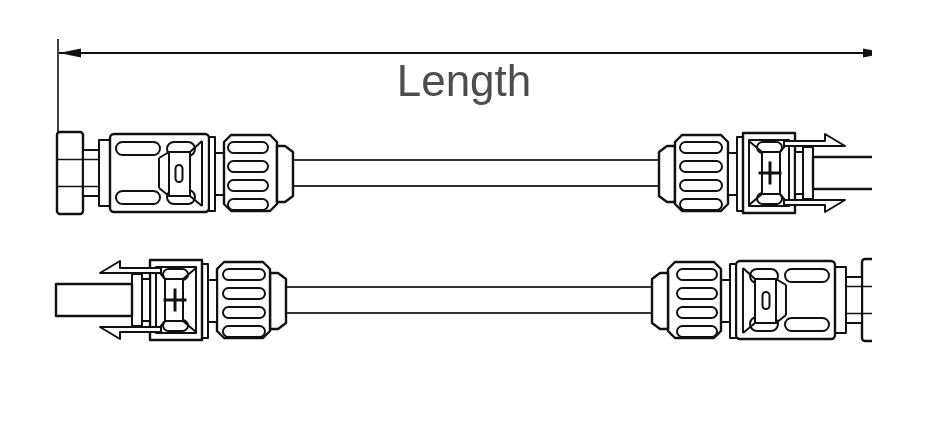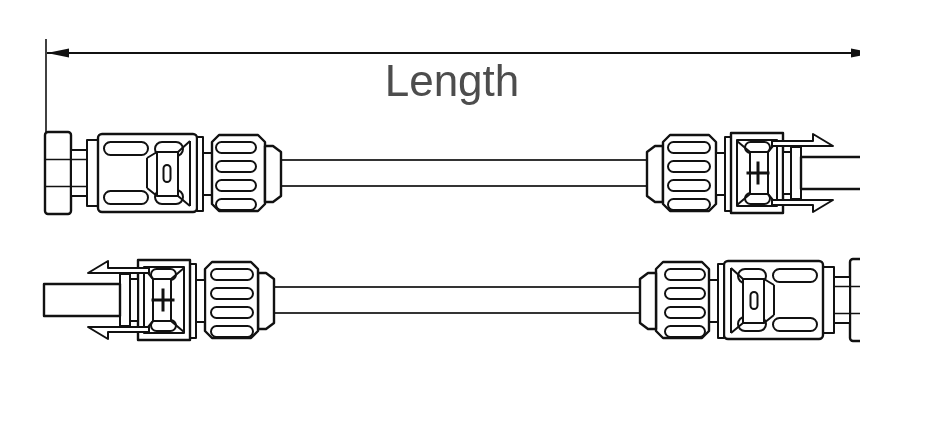--- a/index.html
+++ b/index.html
@@ -1,21 +1,21 @@
 <!DOCTYPE html>
 <html style="--line: #111111; --label: #4d4d4d; --bg: #ffffff;"><head>
 <meta charset="utf-8">
 <style>
   :root{
     --line:#111111;
     --label:#4d4d4d;
     --bg:#ffffff;
   }
   html,body{margin:0;padding:0;background:var(--bg);}
-  .canvas{width:860px;height:432px;background:var(--bg);overflow:hidden;}
+  .canvas{width:860px;height:432px;background:var(--bg);overflow:hidden;padding-left:12px;}
   svg{display:block;}
   
   .ol{fill:#fff;stroke:var(--line);stroke-width:2.4;stroke-linejoin:round;}
   .d {fill:#fff;stroke:var(--line);stroke-width:2;stroke-linejoin:round;}
   .ln{fill:none;stroke:var(--line);stroke-width:2;}
   .thin{fill:none;stroke:var(--line);stroke-width:1.7;}
   .cable{fill:#fff;stroke:var(--line);stroke-width:1.7;}
   .dim{stroke:var(--line);stroke-width:2;fill:none;}
   .ext{stroke:var(--line);stroke-width:1.6;fill:none;}
   .head{fill:var(--line);stroke:none;}

